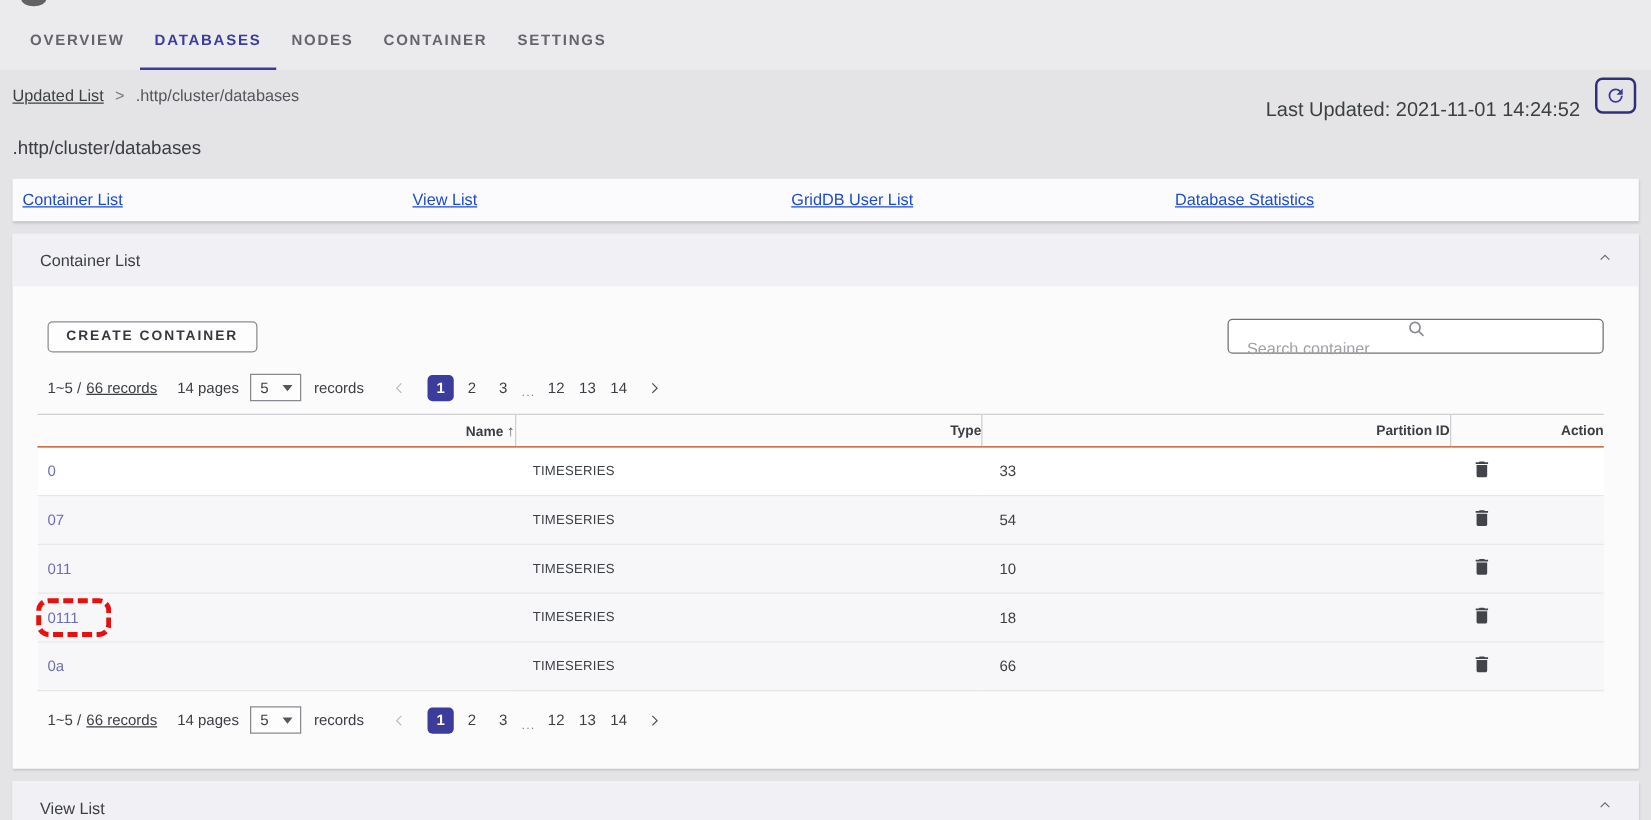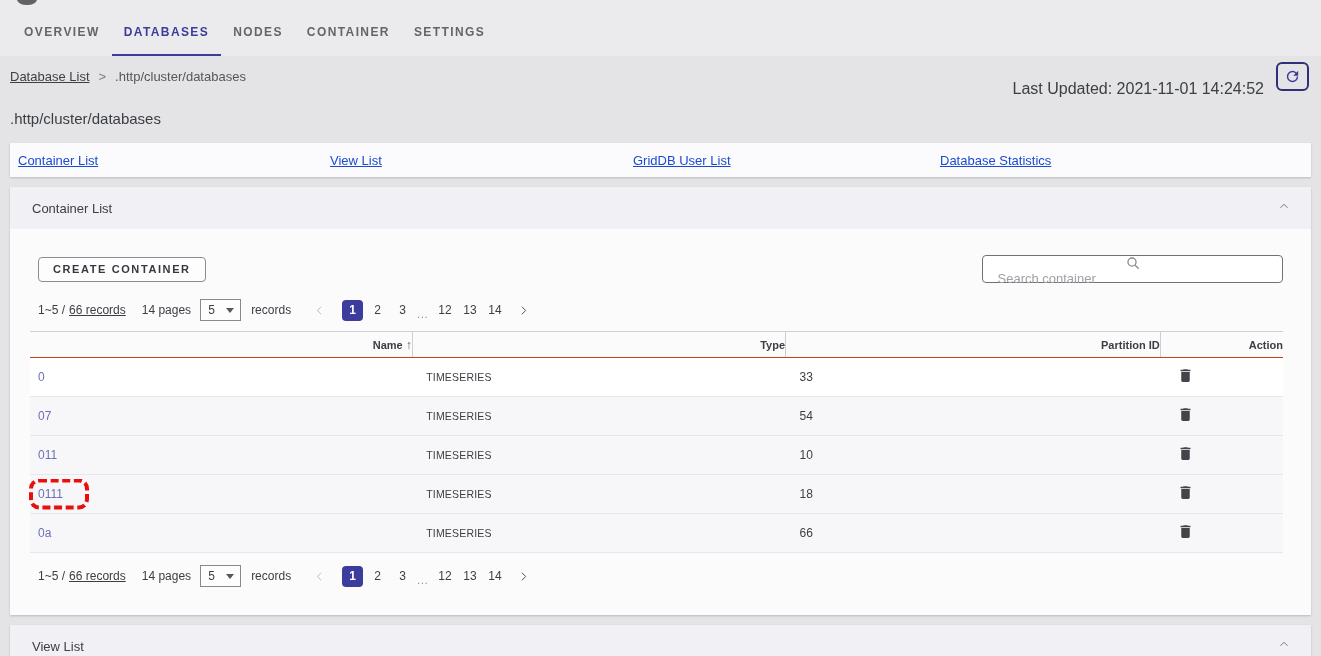--- a/index.html
+++ b/index.html
@@ -87,21 +87,21 @@
 <div class="topbar">
   <div class="logo-remnant"></div>
   <div class="tab">OVERVIEW</div>
   <div class="tab active">DATABASES</div>
   <div class="tab">NODES</div>
   <div class="tab">CONTAINER</div>
   <div class="tab">SETTINGS</div>
 </div>
 
 <div class="breadcrumb-row">
-  <span class="crumb-link">Database List</span>
+  <span class="crumb-link">Updated List</span>
   <span class="crumb-sep">&gt;</span>
   <span class="crumb-current">.http/cluster/databases</span>
   <div class="breadcrumb-right">
     <span class="last-updated">Last Updated: 2021-11-01 14:24:52</span>
     <button class="refresh-btn">
       <span style="display:flex;">
         <svg viewBox="0 0 24 24">
             <path d="M17.65 6.35A7.95 7.95 0 0 0 12 4a8 8 0 1 0 8 8h-2a6 6 0 1 1-6-6c1.66 0 3.14.69 4.22 1.78L13 11h7V4l-2.35 2.35z"></path>
           </svg>
       </span>

